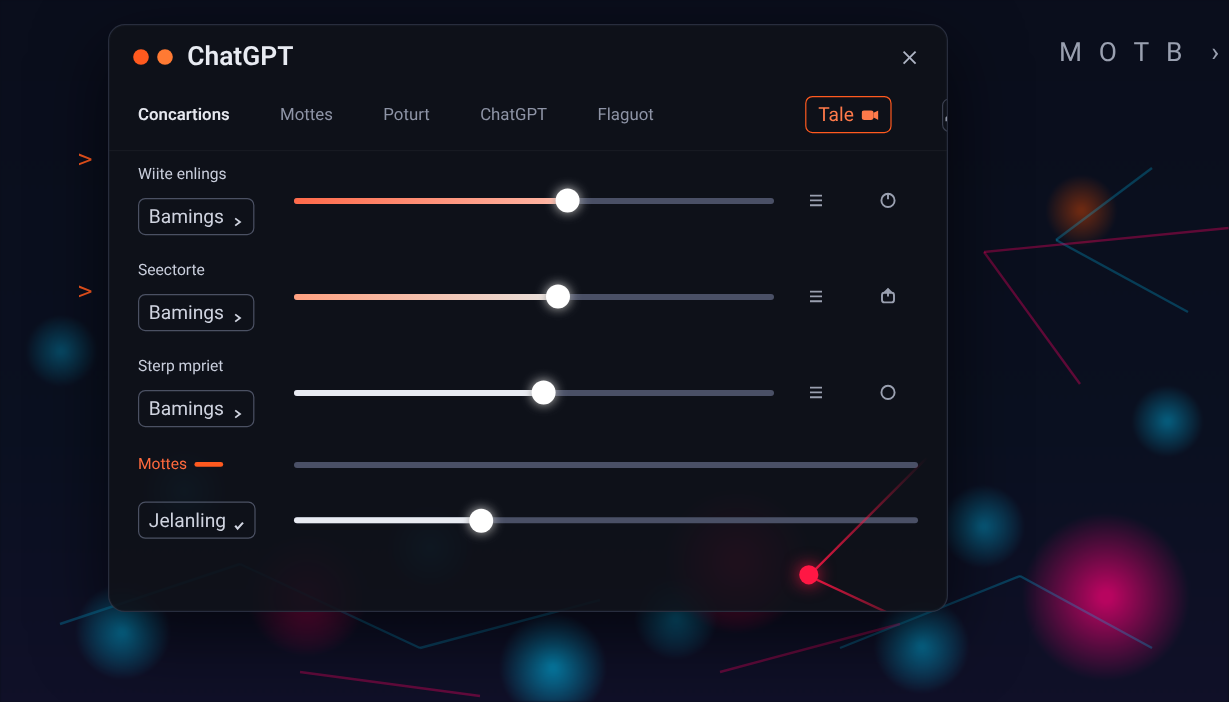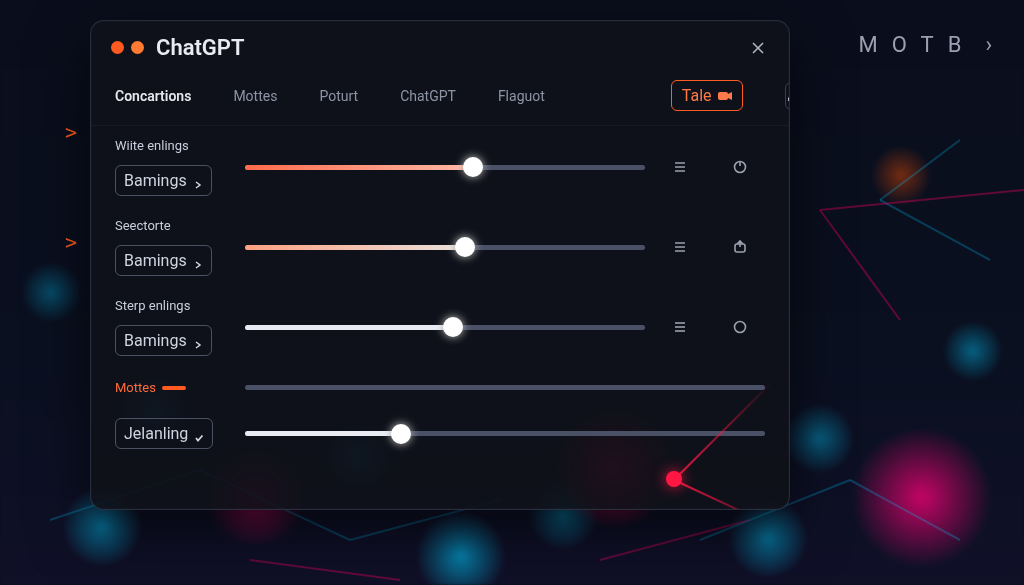--- a/index.html
+++ b/index.html
@@ -33,21 +33,21 @@
     pointer-events: none;
   }
   .bg-glyphs {
     position: absolute;
     color: #ff5a1f;
     font-family: monospace;
     font-size: 20px;
   }
   .bg-top-text {
     position: absolute;
-    top: 32px; right: 32px;
+    top: 32px; right: 8px;
     color: #9aa0b0;
     font-size: 22px;
     letter-spacing: 14px;
     font-weight: 400;
   }
 
   
   .panel {
     position: absolute;
     left: 90px; top: 20px;
@@ -327,21 +327,21 @@
       <div class="iconbtn">
         <svg viewBox="0 0 16 16" fill="none" stroke="currentColor" stroke-width="1.6">
             <rect x="3" y="5" width="10" height="8" rx="2"></rect>
             <path d="M8 2 L8 8 M5 5 L8 2 L11 5"></path>
           </svg>
       </div>
     </div>
 
     <div class="row">
       <div class="leftcol">
-        <div class="row-label">Sterp enlings</div>
+        <div class="row-label">Sterp mpriet</div>
         <div class="dd">
           <span>Bamings</span>
           <svg viewBox="0 0 10 10" fill="none" stroke="currentColor" stroke-width="1.5">
               <path d="M3 2 L7 5 L3 8"></path>
             </svg>
         </div>
       </div>
       <div class="slider">
         <div class="track">
             <div class="fill fill-white" style="width: 52%;"></div>

